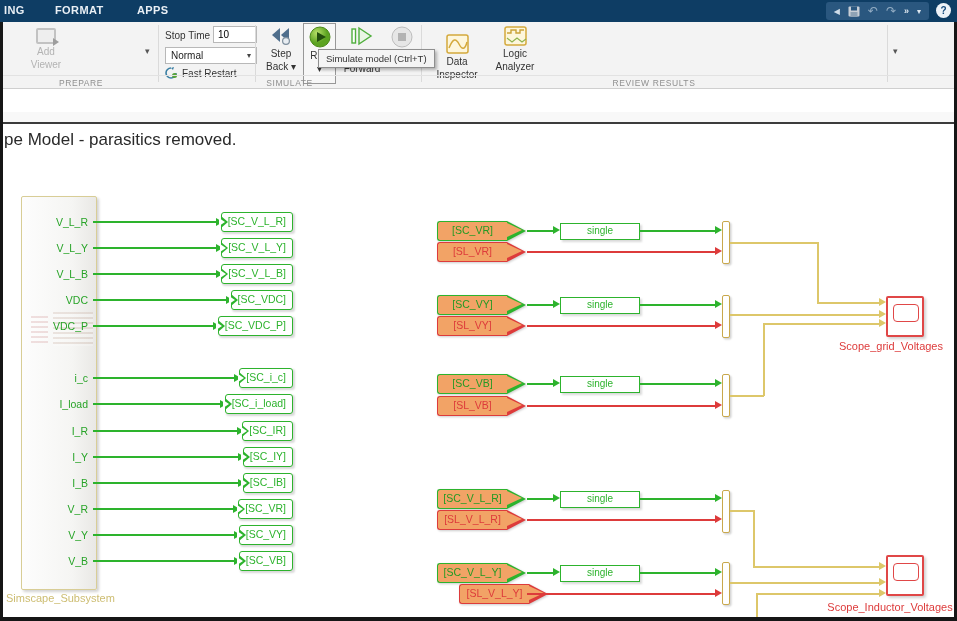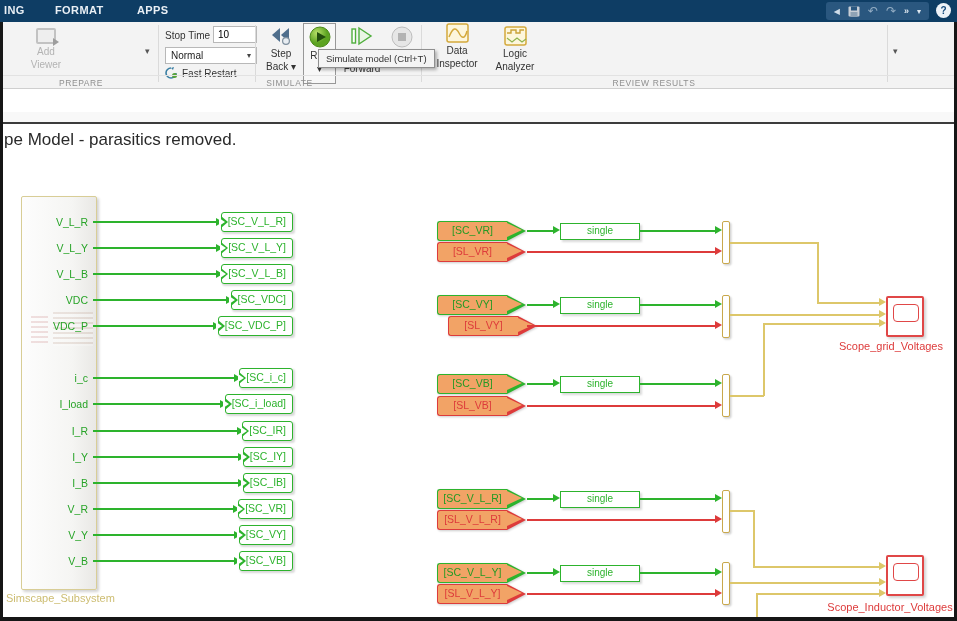--- a/index.html
+++ b/index.html
@@ -193,21 +193,21 @@
     <div class="vl ly" style="left:817px;top:242px;height:62px"></div>
     <div class="hl ly" style="left:817px;top:302px;width:62px"></div>
     <div class="ar ar-y" style="left:879px;top:298px"></div>
 
     <div class="fromtag ft-g" style="left:437px;top:295px">[SC_VY]</div>
     <div class="hl lg" style="left:527px;top:304px;width:27px"></div>
     <div class="ar ar-g" style="left:553px;top:300px"></div>
     <div class="single" style="top:297px">single</div>
     <div class="hl lg" style="left:640px;top:304px;width:75px"></div>
     <div class="ar ar-g" style="left:715px;top:300px"></div>
-    <div class="fromtag ft-r" style="left:448px;top:316px">[SL_VY]</div>
+    <div class="fromtag ft-r" style="left:437px;top:316px">[SL_VY]</div>
     <div class="hl lr" style="left:527px;top:325px;width:188px"></div>
     <div class="ar ar-r" style="left:715px;top:321px"></div>
     <div class="mux" style="top:295px"></div>
     <div class="hl ly" style="left:730px;top:314px;width:149px"></div>
     <div class="ar ar-y" style="left:879px;top:310px"></div>
 
     <div class="fromtag ft-g" style="left:437px;top:374px">[SC_VB]</div>
     <div class="hl lg" style="left:527px;top:383px;width:27px"></div>
     <div class="ar ar-g" style="left:553px;top:379px"></div>
     <div class="single" style="top:376px">single</div>
@@ -241,21 +241,21 @@
     <div class="vl ly" style="left:753px;top:510px;height:57px"></div>
     <div class="hl ly" style="left:753px;top:566px;width:126px"></div>
     <div class="ar ar-y" style="left:879px;top:562px"></div>
 
     <div class="fromtag ft-g" style="left:437px;top:563px">[SC_V_L_Y]</div>
     <div class="hl lg" style="left:527px;top:572px;width:27px"></div>
     <div class="ar ar-g" style="left:553px;top:568px"></div>
     <div class="single" style="top:565px">single</div>
     <div class="hl lg" style="left:640px;top:572px;width:75px"></div>
     <div class="ar ar-g" style="left:715px;top:568px"></div>
-    <div class="fromtag ft-r" style="left:437px;top:584px">[SL_V_L_Y]</div>
+    <div class="fromtag ft-r" style="left:459px;top:584px">[SL_V_L_Y]</div>
     <div class="hl lr" style="left:527px;top:593px;width:188px"></div>
     <div class="ar ar-r" style="left:715px;top:589px"></div>
     <div class="mux" style="top:562px"></div>
     <div class="hl ly" style="left:730px;top:582px;width:149px"></div>
     <div class="ar ar-y" style="left:879px;top:578px"></div>
 
     <div class="vl ly" style="left:756px;top:593px;height:26px"></div>
     <div class="hl ly" style="left:756px;top:593px;width:123px"></div>
     <div class="ar ar-y" style="left:879px;top:589px"></div>
 
@@ -347,21 +347,21 @@
 
     <div class="rbtn" style="left:381px;top:4px;width:36px">
       <svg width="22" height="22" viewBox="0 0 22 22">
           <circle cx="11" cy="11" r="10" fill="#e6e6e6" stroke="#bdbdbd"></circle>
           <rect x="7" y="7" width="8" height="8" fill="#b3b3b3"></rect>
         </svg>
       <span class="lbl dis">Stop</span>
     </div>
     <div class="rsep" style="left:418px"></div>
 
-    <div class="rbtn" style="left:426px;top:1px;width:56px">
+    <div class="rbtn" style="left:426px;top:12px;width:56px">
       <svg width="23" height="20" viewBox="0 0 23 20">
           <rect x="1" y="1" width="21" height="18" rx="2" fill="#fdf6dc" stroke="#d4a93c" stroke-width="1.5"></rect>
           <path d="M3 14 C7 4, 10 4, 13 10 S 19 16, 21 8" fill="none" stroke="#d4a93c" stroke-width="1.5"></path>
         </svg>
       <span class="lbl">Data</span>
       <span class="lbl">Inspector</span>
     </div>
     <div class="rbtn" style="left:486px;top:4px;width:52px">
       <svg width="23" height="20" viewBox="0 0 23 20">
           <rect x="1" y="1" width="21" height="18" rx="2" fill="#fdf6dc" stroke="#d4a93c" stroke-width="1.5"></rect>

